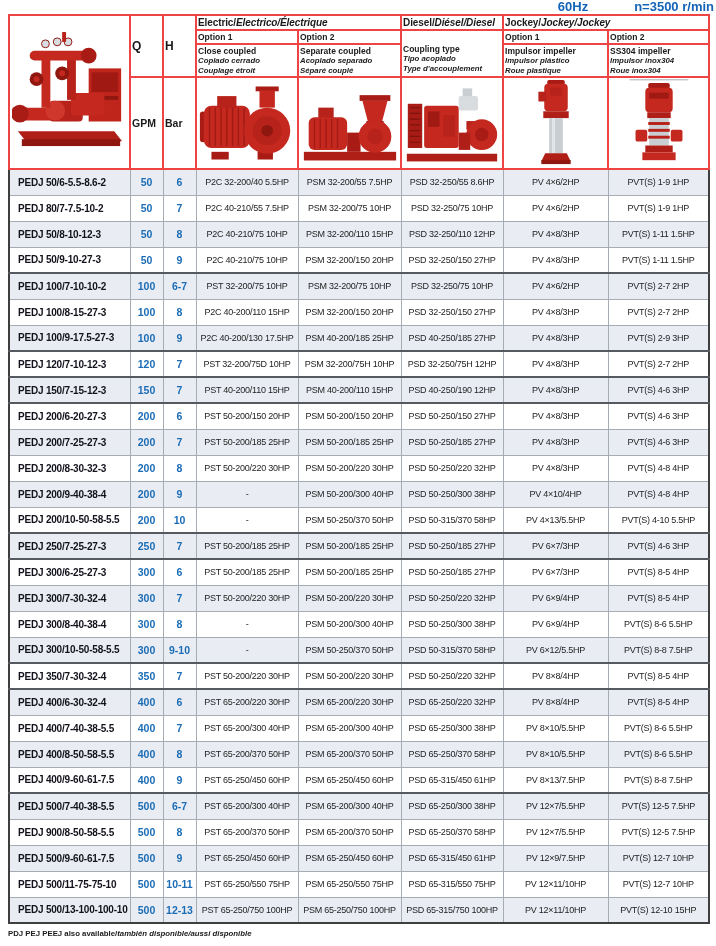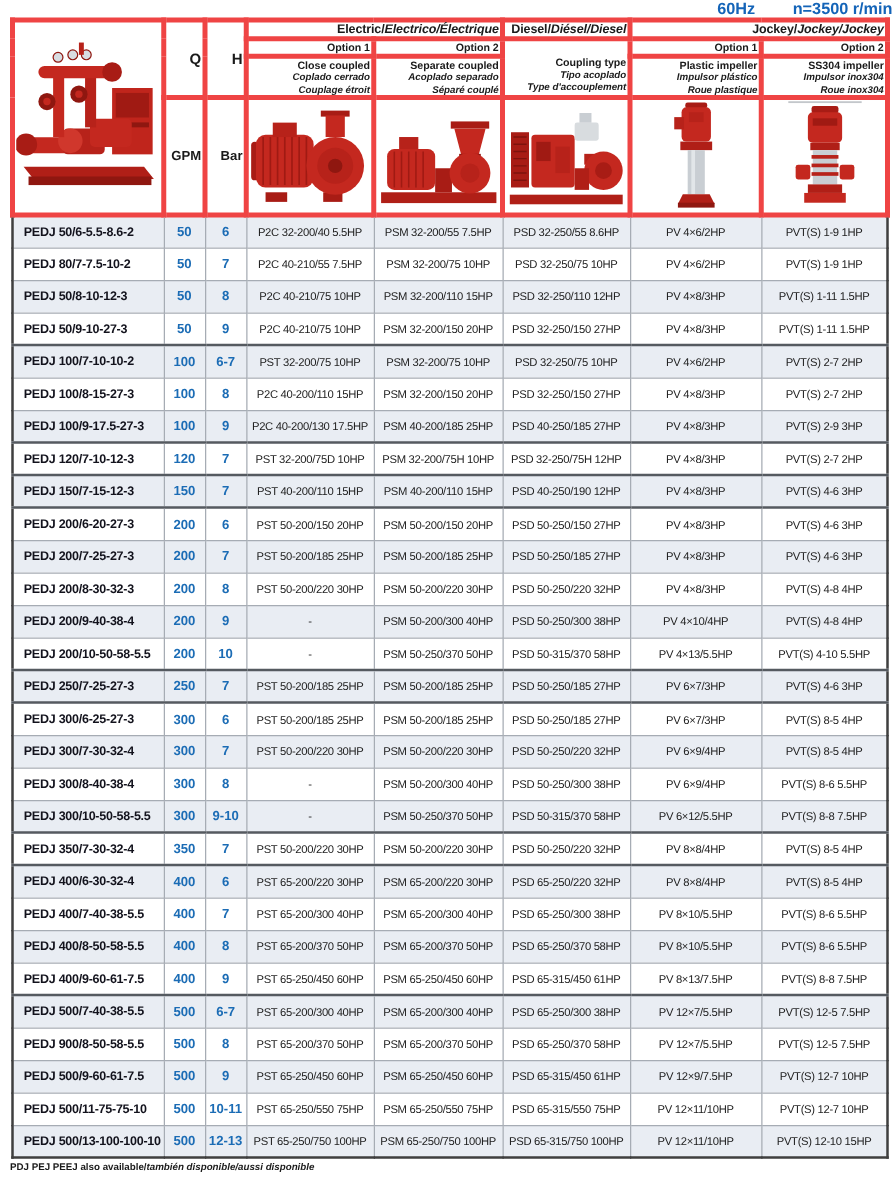--- a/index.html
+++ b/index.html
@@ -5,32 +5,32 @@
   * { margin:0; padding:0; box-sizing:border-box; }
   html,body { background:#ffffff; }
   body {
     width:716px; height:946px; position:relative;
     font-family:"Liberation Sans", sans-serif;
     overflow:hidden;
   }
   
   .top-note {
     position:absolute; top:0; left:0; width:714px; height:14px;
-    display:flex; justify-content:flex-end; gap:30px;
+    display:flex; justify-content:flex-end; gap:46px;
     font-weight:bold; font-size:13px; line-height:14px; color:#1464b8;
   }
   
   .table-wrap { position:absolute; top:14px; left:8px; width:700px; }
   table.spec {
     border-collapse:collapse; table-layout:fixed; width:700px;
     border:2px solid #3f3f3f;
   }
   thead th {
-    border:4px solid #ef4444; background:#fff;
-    font-weight:bold; color:#1a1a1a; text-align:right; vertical-align:middle;
+    border:2px solid #ef4444; background:#fff;
+    font-weight:bold; color:#1a1a1a; text-align:left; vertical-align:middle;
     padding:0 1px;
   }
   tr.hr-title  { height:15px; }
   tr.hr-option { height:13px; }
   tr.hr-desc   { height:33px; }
   tr.hr-img    { height:74px; }
   .group-title { font-size:10px; letter-spacing:-0.1px; }
   .group-title .it { font-style:italic; }
   .option-label { font-size:8.5px; }
   th.desc { font-size:8.5px; line-height:1.22; }
@@ -141,21 +141,21 @@
         <span class="en">Close coupled</span>
         <span class="sub">Coplado cerrado</span>
         <span class="sub">Couplage étroit</span>
       </th>
       <th class="desc">
         <span class="en">Separate coupled</span>
         <span class="sub">Acoplado separado</span>
         <span class="sub">Séparé couplé</span>
       </th>
       <th class="desc">
-        <span class="en">Plastic impeller</span>
+        <span class="en">Impulsor impeller</span>
         <span class="sub">Impulsor plástico</span>
         <span class="sub">Roue plastique</span>
       </th>
       <th class="desc">
         <span class="en">SS304 impeller</span>
         <span class="sub">Impulsor inox304</span>
         <span class="sub">Roue inox304</span>
       </th>
     </tr>
     <tr class="hr-img">

